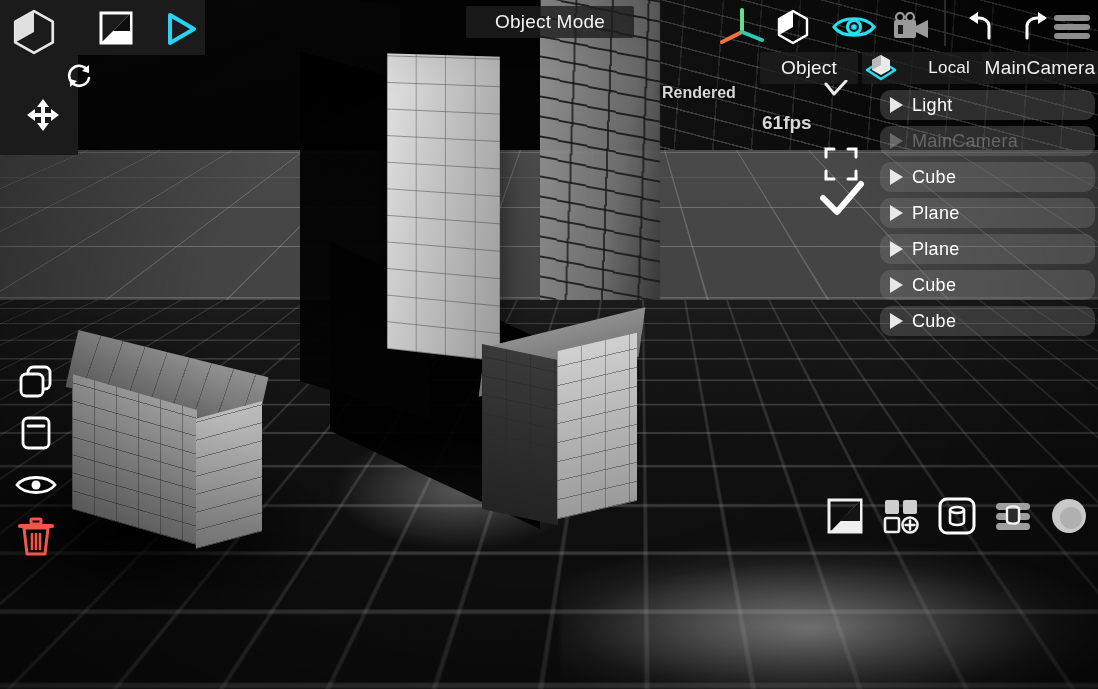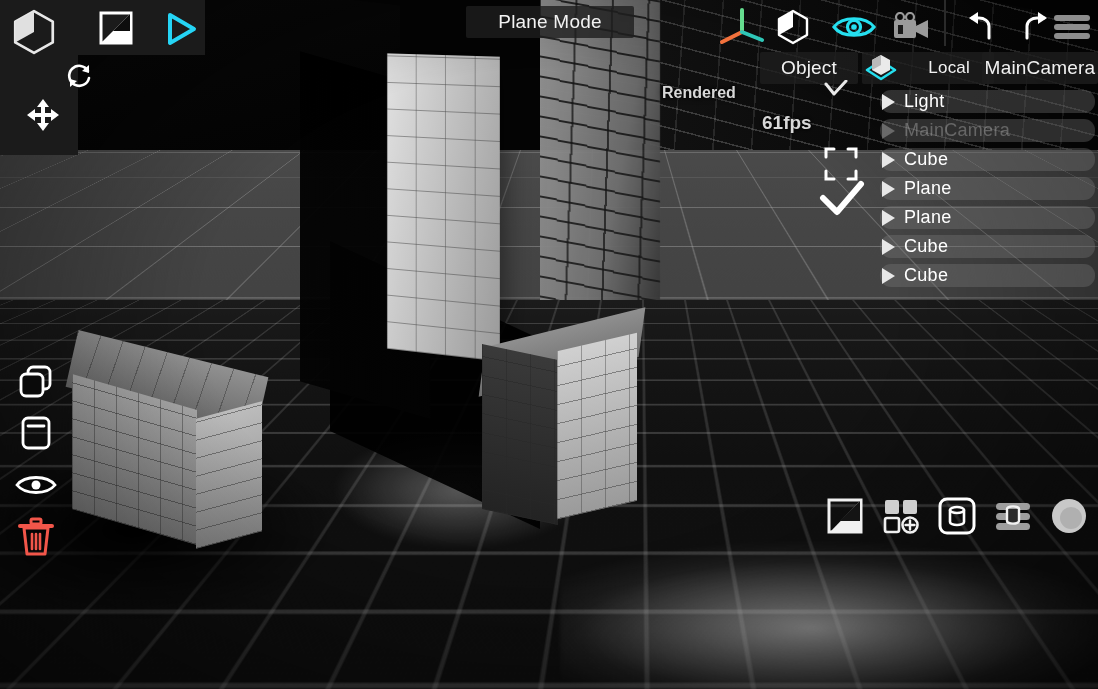--- a/index.html
+++ b/index.html
@@ -171,24 +171,24 @@
   .pill {
     position:absolute; display:flex; align-items:center; justify-content:center;
     background:rgba(30,30,30,.80);
     color:#f2f2f2; font-size:19px; letter-spacing:.2px;
     border-radius:2px; cursor:pointer; white-space:nowrap;
   }
 
   
   #hierarchy { position:absolute; right:3px; top:90px; width:215px; }
   .hrow {
-    position:relative; height:23px; margin-bottom:6px;
+    position:relative; height:30px; margin-bottom:6px;
     background:rgba(128,128,128,.33);
     border-radius:11px;
-    display:flex; align-items:center; padding-left:2px;
+    display:flex; align-items:center; padding-left:10px;
     cursor:pointer;
   }
   .hrow .tri {
     width:0; height:0; border-left:13px solid #e8e8e8;
     border-top:8px solid transparent; border-bottom:8px solid transparent;
     margin-right:9px; flex:none;
   }
   .hrow .hname { color:#fff; font-size:18px; letter-spacing:.3px; }
   .hrow.dim .tri { border-left-color:rgba(200,200,200,.38); }
   .hrow.dim .hname { color:rgba(215,215,215,.33); }
@@ -327,21 +327,21 @@
     </div>
 
     <div class="tl-icon" style="left:1050px;top:8px;width:44px;height:38px;">
       <svg width="40" height="30" viewBox="0 0 40 30">
         <rect x="2" y="3" width="36" height="6" rx="3" fill="#8d8d8d"></rect>
         <rect x="2" y="12" width="36" height="6" rx="3" fill="#8d8d8d"></rect>
         <rect x="2" y="21" width="36" height="6" rx="3" fill="#8d8d8d"></rect>
       </svg>
     </div>
 
-    <div class="pill" style="left:466px;top:6px;width:168px;height:32px;">Plane Mode</div>
+    <div class="pill" style="left:466px;top:6px;width:168px;height:32px;">Object Mode</div>
 
     <div class="pill" style="left:760px;top:52px;width:98px;height:32px;">Object</div>
 
     <div class="pill" style="left:862px;top:52px;width:132px;height:32px;justify-content:flex-end;padding-right:24px;">
       <span style="font-size:17px;">Local</span>
     </div>
     <div style="position:absolute;left:862px;top:50px;width:38px;height:36px;display:flex;align-items:center;justify-content:center;">
       <svg width="36" height="34" viewBox="0 0 36 34">
         <path d="M18 10 L32 19 L18 28 L4 19 Z" fill="none" stroke="#25e0f0" stroke-width="2.6" stroke-linejoin="round"></path>
         <path d="M18 4 L27 9 L27 19 L18 24 L9 19 L9 9 Z" fill="#eaeaea"></path>

